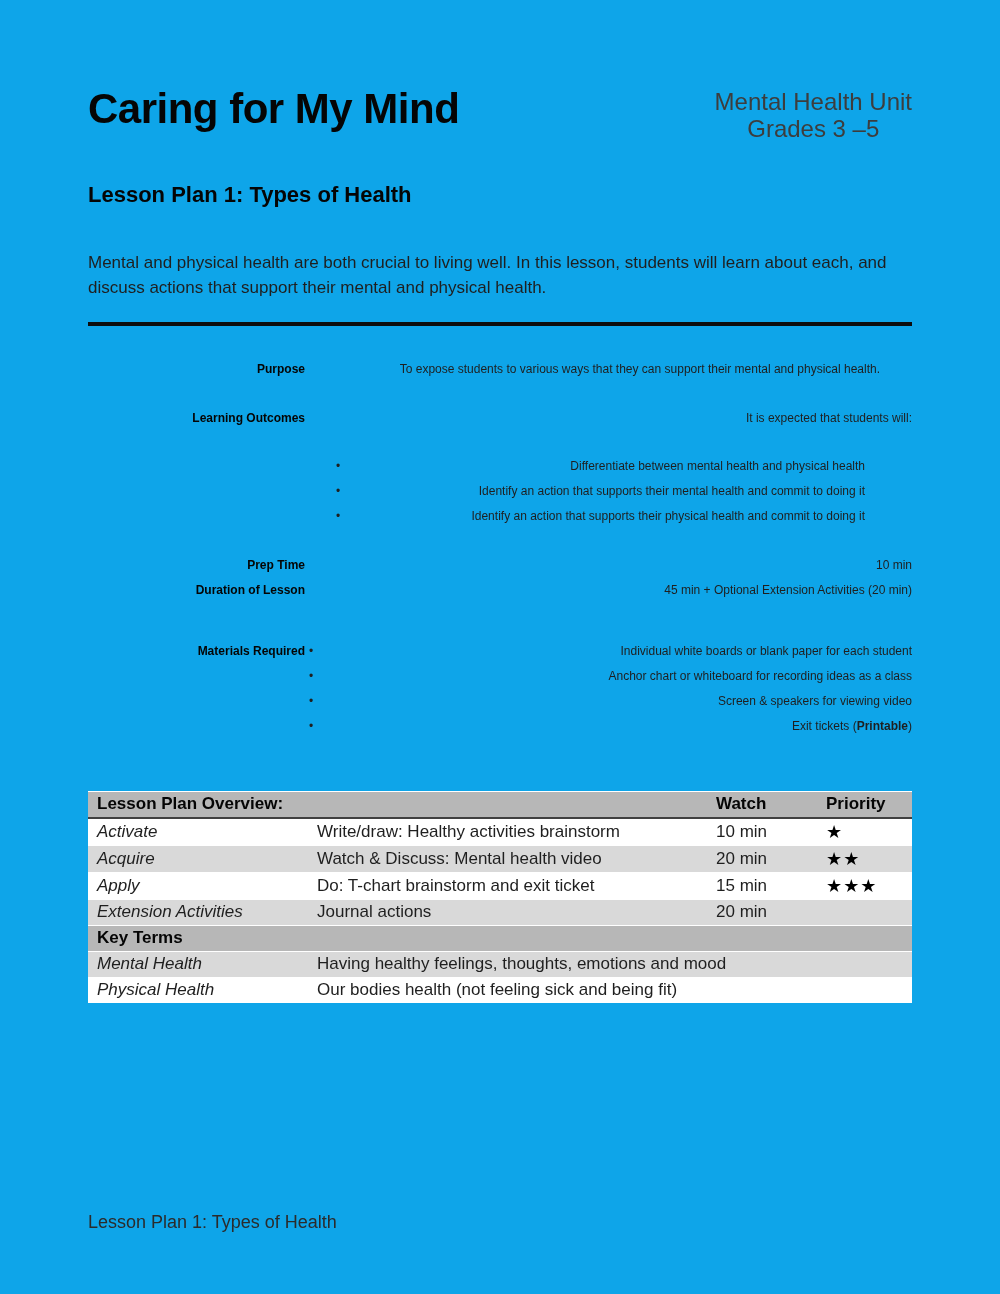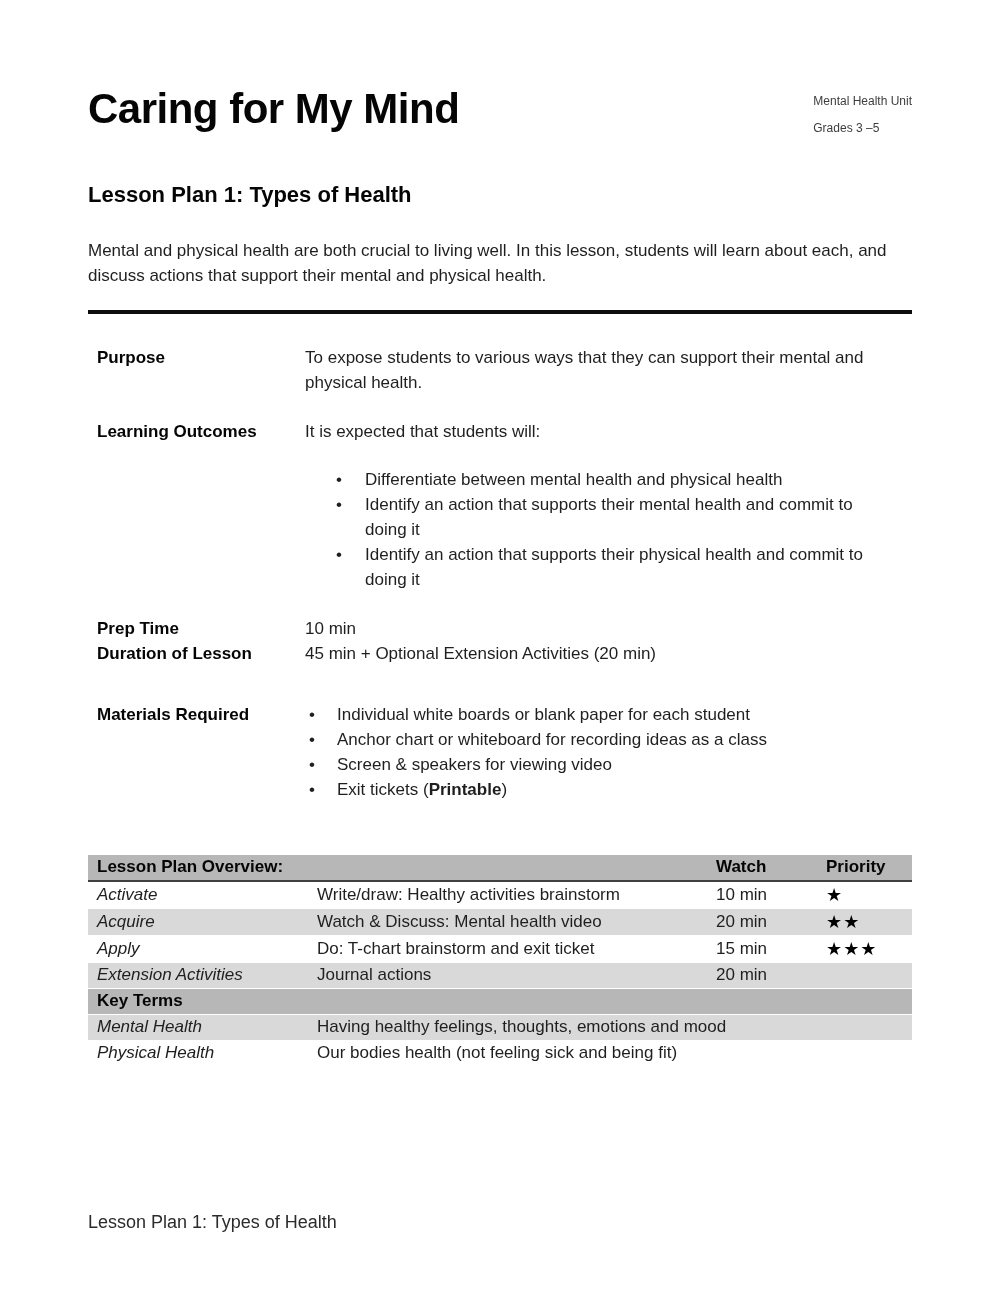--- a/index.html
+++ b/index.html
@@ -3,21 +3,21 @@
 <meta charset="utf-8">
 <style>
   * { margin: 0; padding: 0; box-sizing: border-box; }
   html, body { background: #e8e8e8; }
   body { font-family: "Liberation Sans", sans-serif; }
 
   .page {
     position: relative;
     width: 1000px;
     height: 1294px;
-    background: #ffffff;
+    background: #0ea5e9;
     margin: 0 auto;
     color: #1f1f1f;
     overflow: hidden;
   }
   .content { margin: 0 88px; width: 824px; }
 
   
   .doc-header {
     padding-top: 86px;
     display: flex;
@@ -25,55 +25,56 @@
     align-items: flex-start;
   }
   .doc-title {
     font-size: 42px;
     font-weight: bold;
     letter-spacing: -0.5px;
     color: #050505;
     line-height: 1.1;
   }
   .unit-block {
-    text-align: left;
-    font-size: 12px;
+    text-align: center;
+    font-size: 24px;
     line-height: 27px;
     color: #3d3d3d;
     padding-top: 2px;
   }
 
   .lesson-heading {
     margin-top: 40px;
     font-size: 22px;
     font-weight: bold;
     color: #050505;
   }
 
   .intro {
-    margin-top: 30px;
+    margin-top: 42px;
     font-size: 17px;
     line-height: 25px;
   }
 
   .rule {
     margin-top: 22px;
     height: 4px;
     background: #0d0d0d;
     border: none;
   }
 
   
   .details { margin-top: 31px; }
   .drow {
     display: grid;
     grid-template-columns: 217px 1fr;
     margin-bottom: 24px;
-    font-size: 17px;
+    font-size: 12px;
     line-height: 25px;
+    text-align: right;
   }
   .drow.tight { margin-bottom: 0; }
   .drow.after-gap { margin-top: 36px; }
   .dlabel { font-weight: bold; padding-left: 9px; color: #050505; }
   .dval p.wrap-narrow { max-width: 575px; }
 
   ul.outcomes { list-style: none; margin-top: 23px; }
   ul.outcomes li {
     position: relative;
     padding-left: 60px;

